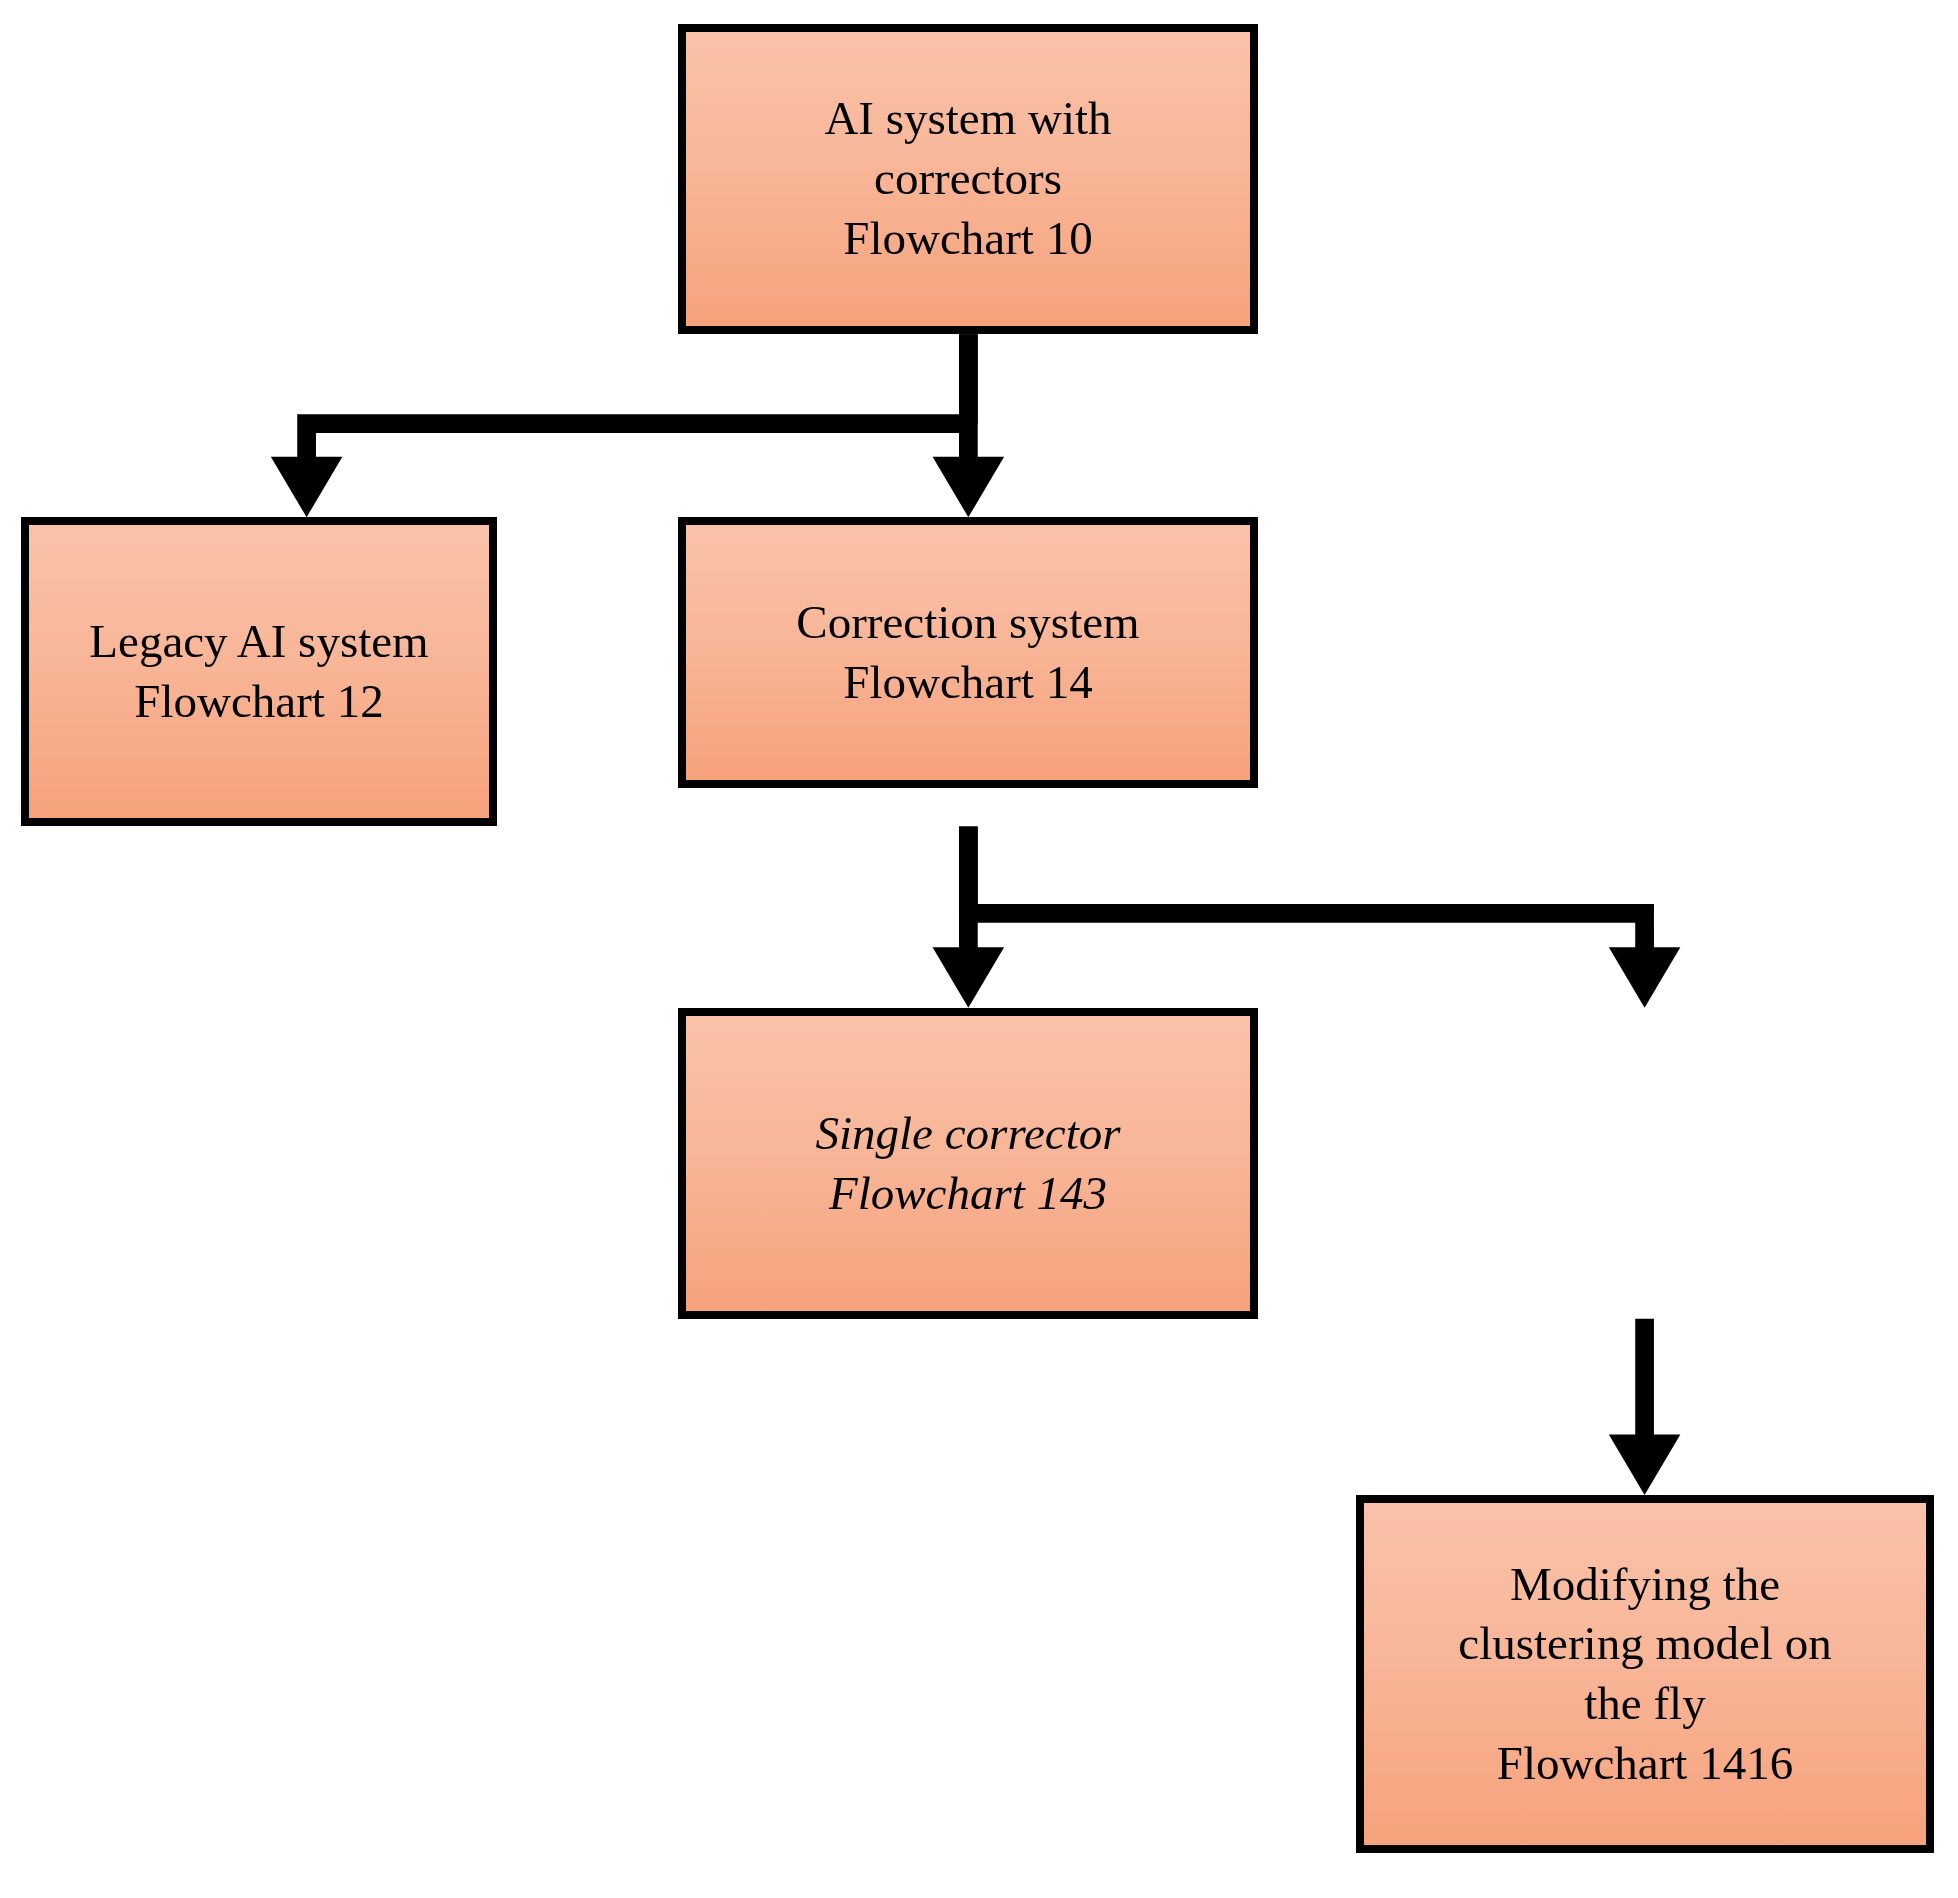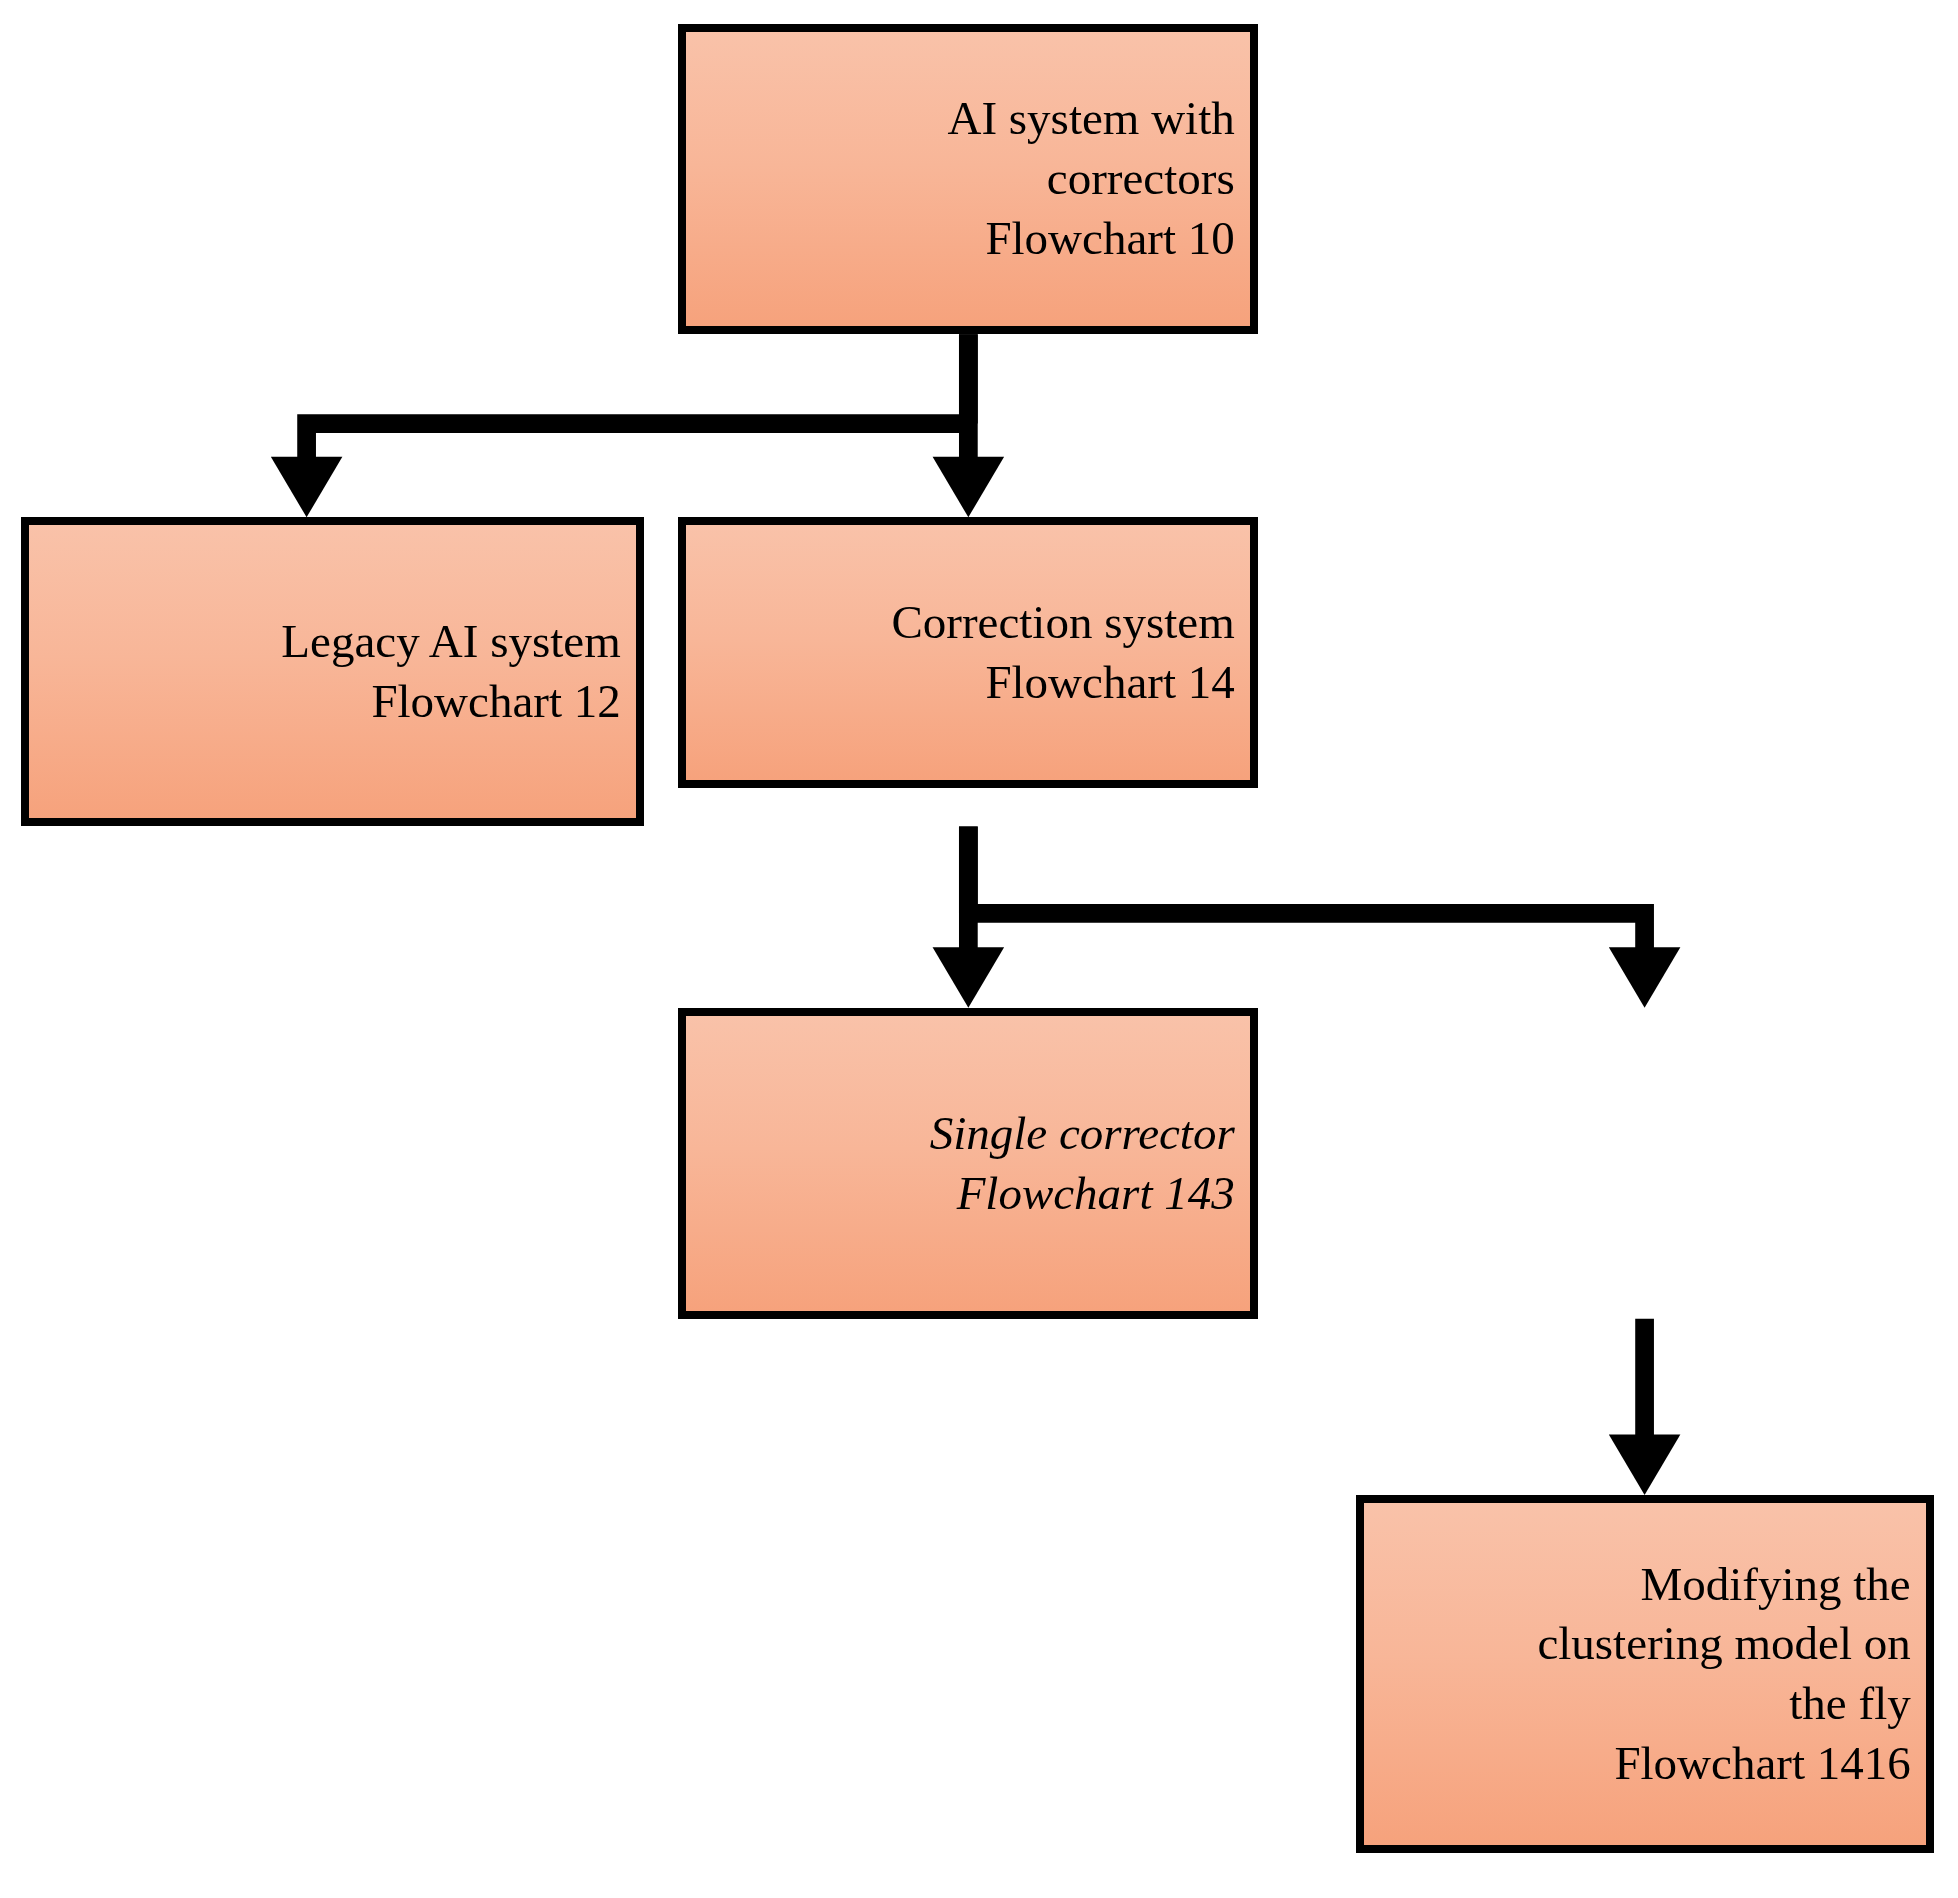--- a/index.html
+++ b/index.html
@@ -27,36 +27,36 @@
     pointer-events: none;
   }
   .node {
     position: absolute;
     box-sizing: border-box;
     border: 8.5px solid #000000;
     background: linear-gradient(to bottom, #f9c2a9 0%, #f8b698 45%, #f6a27c 100%);
     display: flex;
     align-items: center;
     justify-content: center;
-    text-align: right;
+    text-align: center;
     color: #000000;
     line-height: 1.27;
     font-size: 47px;
     font-weight: 400;
     letter-spacing: 0px;
     padding: 0 15.3px;
   }
   .node .label {
     display: block;
     width: 100%;
     white-space: pre-line;
   }
   
   #node-root      { left: 678px;  top: 24px;   width: 580px; height: 310px; }
-  #node-legacy    { left: 21px;   top: 517px;  width: 623px; height: 309px; }
+  #node-legacy    { left: 21px;   top: 517px;  width: 476px; height: 309px; }
   #node-correction{ left: 678px;  top: 517px;  width: 580px; height: 271px; }
   #node-single    { left: 678px;  top: 1008px; width: 580px; height: 311px; font-style: italic; }
   #node-dispatcher{ left: 1356px; top: 1008px; width: 578px; height: 311px; }
   #node-modifying { left: 1356px; top: 1495px; width: 578px; height: 358px; }
 </style>
 </head>
 <body>
 
 <div id="canvas">
 

